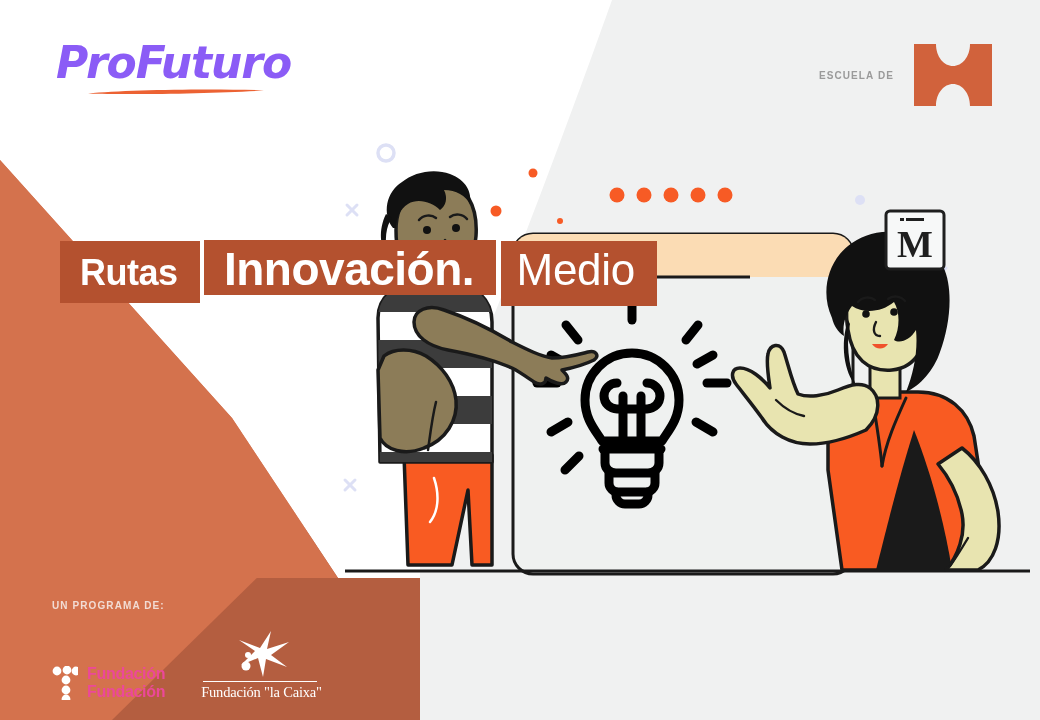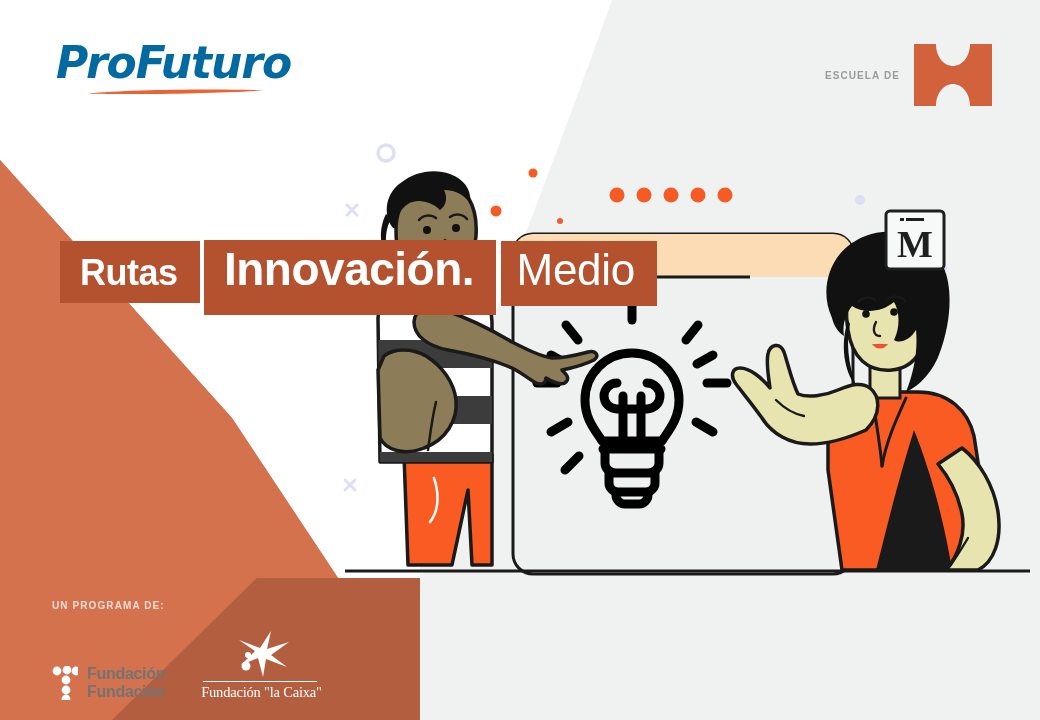--- a/index.html
+++ b/index.html
@@ -25,33 +25,33 @@
 
   
   #profuturo-logo {
     position:absolute; left:56px; top:38px; width:230px; height:66px;
   }
   #profuturo-wordmark {
     font-family:"DejaVu Sans", sans-serif;
     font-style:italic;
     font-weight:bold;
     font-size:44px;
-    color:#0369a1;
+    color:#8b5cf6;
     letter-spacing:-1px;
     line-height:50px;
     white-space:nowrap;
   }
   #profuturo-underline {
     position:absolute; left:30px; top:50px; width:180px; height:7px;
   }
 
   
   #escuela-logo {
     position:absolute; right:48px; top:44px;
-    display:flex; align-items:center; gap:14px;
+    display:flex; align-items:center; gap:20px;
   }
   #escuela-text { text-align:right; }
   #escuela-kicker {
     font-size:10px; font-weight:bold; color:#9A9A9A;
     letter-spacing:1.1px; line-height:13px;
   }
   #escuela-name {
     font-size:18px; font-weight:bold; color:#111111;
     letter-spacing:-0.3px; line-height:22px; white-space:nowrap;
   }
@@ -63,39 +63,39 @@
     color:#ffffff;
     display:inline-block;
     white-space:nowrap;
   }
   #title-line-1 {
     font-size:36px; font-weight:bold; letter-spacing:-0.5px;
     padding:6px 22px 4px 20px; line-height:52px;
   }
   #title-line-2 {
     font-size:46px; font-weight:bold; letter-spacing:-0.5px;
-    padding:3px 22px 20px 20px; line-height:52px;
+    padding:3px 22px 0 20px; line-height:52px;
     margin-top:-2px;
   }
   #title-line-3 {
     font-size:44px; font-weight:normal; letter-spacing:-0.3px;
     padding:3px 22px 10px 16px; line-height:52px;
     margin-top:-2px;
   }
 
   
   #sponsors { position:absolute; left:52px; top:600px; width:300px; }
   #sponsors-kicker {
     font-size:10px; font-weight:bold; color:#F2DCD4;
     letter-spacing:1.1px; margin-bottom:18px;
   }
   #sponsor-row { display:flex; align-items:flex-end; gap:36px; }
   #telefonica-logo { display:flex; align-items:center; gap:9px; }
   #telefonica-name {
-    color:#737373; font-size:16px; font-weight:bold;
+    color:#ec4899; font-size:16px; font-weight:bold;
     line-height:18px; letter-spacing:-0.3px;
   }
   #lacaixa-logo { width:118px; }
   #lacaixa-name {
     color:#ffffff;
     font-family:"Liberation Serif", serif;
     font-size:14.5px; letter-spacing:-0.2px;
     text-align:center; margin-top:1px; white-space:nowrap;
   }
   #lacaixa-rule { height:1px; background:#ffffff; margin:2px 2px 2px 2px; }

